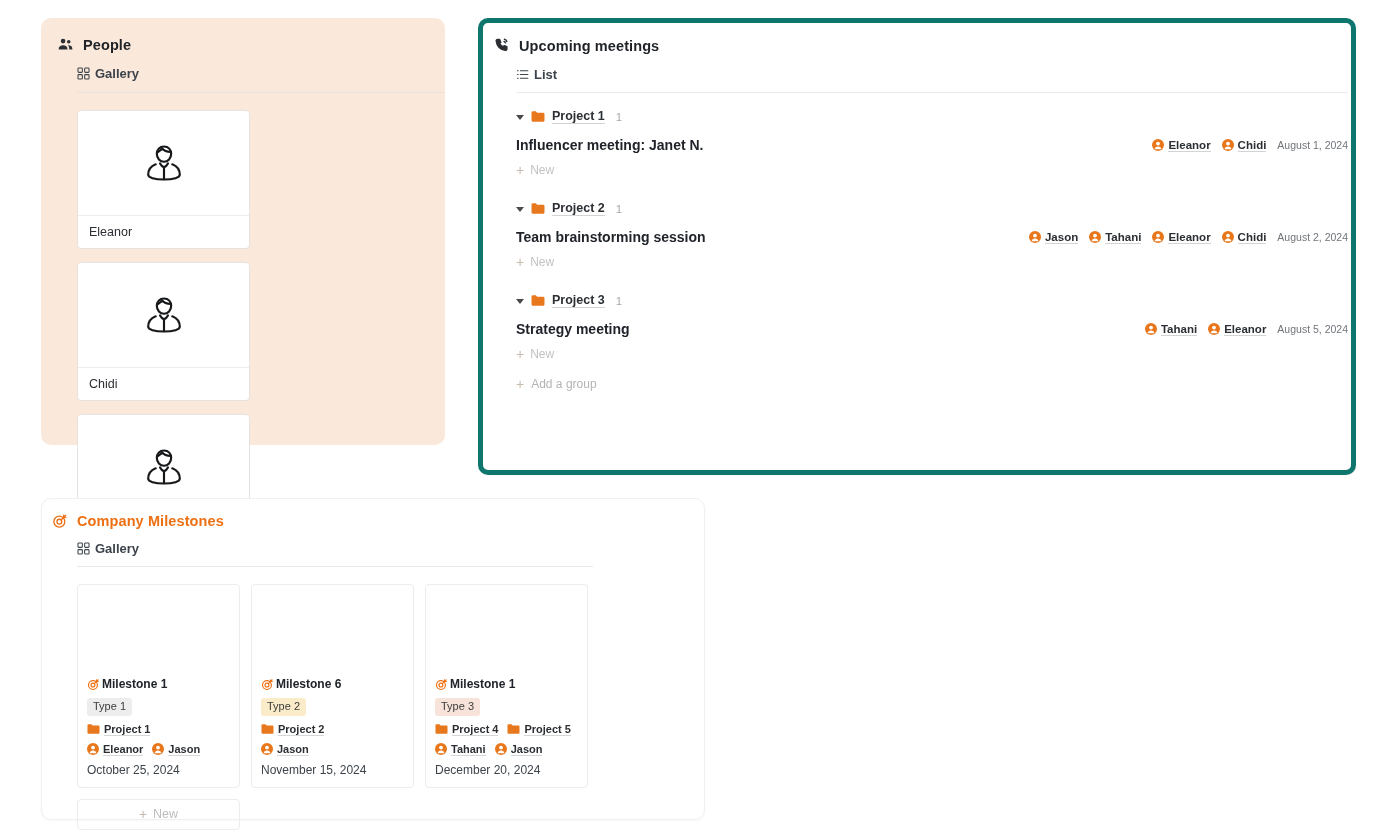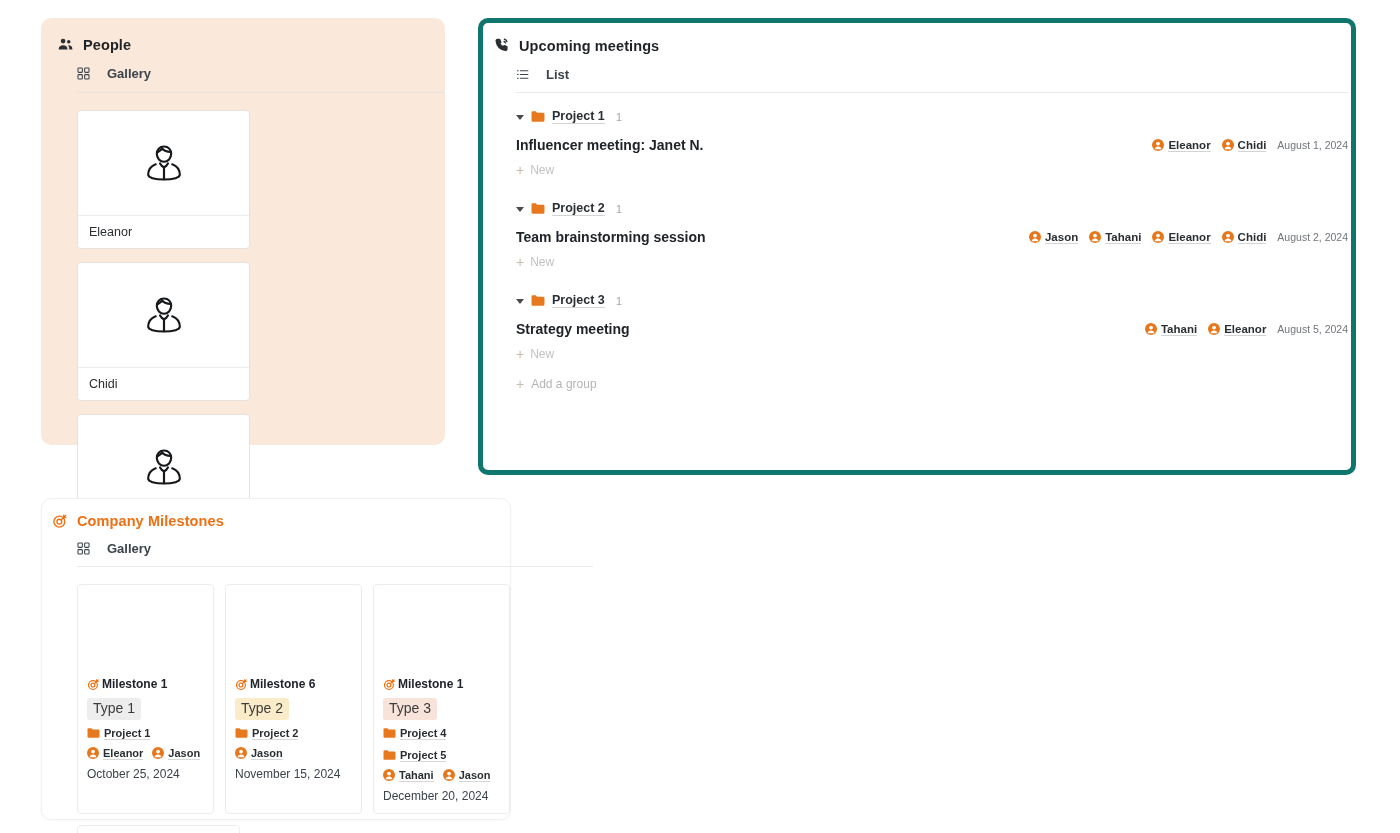--- a/index.html
+++ b/index.html
@@ -14,21 +14,21 @@
 
   
   .panel { position: absolute; border-radius: 10px; }
 
   .panel-head { display: flex; align-items: center; gap: 9px; }
   .panel-title {
     font-size: 14.5px; font-weight: bold; color: #1f2328; letter-spacing: .1px;
   }
   .panel-title.orange { color: #ED7014; }
 
-  .viewbar { display: flex; align-items: center; gap: 17px; }
+  .viewbar { display: flex; align-items: center; gap: 5px; }
   .view-label { font-size: 13px; font-weight: bold; color: #3c434b; }
 
   .divider { height: 1px; background: #ebe3db; width: 100%; }
   .divider.grey { background: #eaeaea; }
 
   
   #people-panel {
     left: 41px; top: 18px; width: 404px; height: 427px;
     background: #FAE9DA;
   }
@@ -107,40 +107,40 @@
     margin: 22px 0 0 33px; color: #b4b4b4; font-size: 12px;
   }
   .chevron-dn {
     display: inline-block; width: 7px; height: 7px;
     border-right: 1.4px solid #b9b9b9; border-bottom: 1.4px solid #b9b9b9;
     transform: rotate(45deg) translate(-2px,-2px);
   }
 
   
   #milestones-panel {
-    left: 41px; top: 498px; width: 470px; height: 322px;
+    left: 41px; top: 498px; width: 664px; height: 322px;
     background: #ffffff; border: 1px solid #f0f0f0;
     box-shadow: 0 1px 2px rgba(0,0,0,.03);
   }
   #milestones-panel .panel-head { margin: 14px 0 0 10px; }
   #milestones-panel .viewbar { margin: 12px 0 0 35px; }
   #milestones-panel .divider.grey { width: 516px; margin: 10px 0 0 35px; }
 
   .ms-grid { display: flex; gap: 11px; margin: 17px 0 0 35px; }
   .ms-card {
     width: 163px; background: #ffffff;
     border: 1px solid #ececec; border-radius: 4px;
     display: flex; flex-direction: column; overflow: hidden;
   }
   .ms-cover { height: 84px; }
   .ms-body { padding: 8px 9px 10px 9px; display: flex; flex-direction: column; gap: 7px; }
   .ms-name-row { display: flex; align-items: center; gap: 2px; }
   .ms-name { font-size: 12px; font-weight: bold; color: #20242a; }
   .badge {
-    align-self: flex-start; font-size: 14px; color: #3c3c3c;
+    align-self: flex-start; font-size: 11px; color: #3c3c3c;
     padding: 2px 6px; border-radius: 3px; line-height: 1.25;
   }
   .tag-row { display: flex; align-items: center; gap: 9px; flex-wrap: wrap; }
   .tag { display: inline-flex; align-items: center; gap: 4px; }
   .tag-label {
     font-size: 11px; font-weight: bold; color: #2b2f33;
     border-bottom: 1px solid #d6d6d6;
   }
   .ms-date { font-size: 12px; color: #3c434b; }
   .ms-new {

